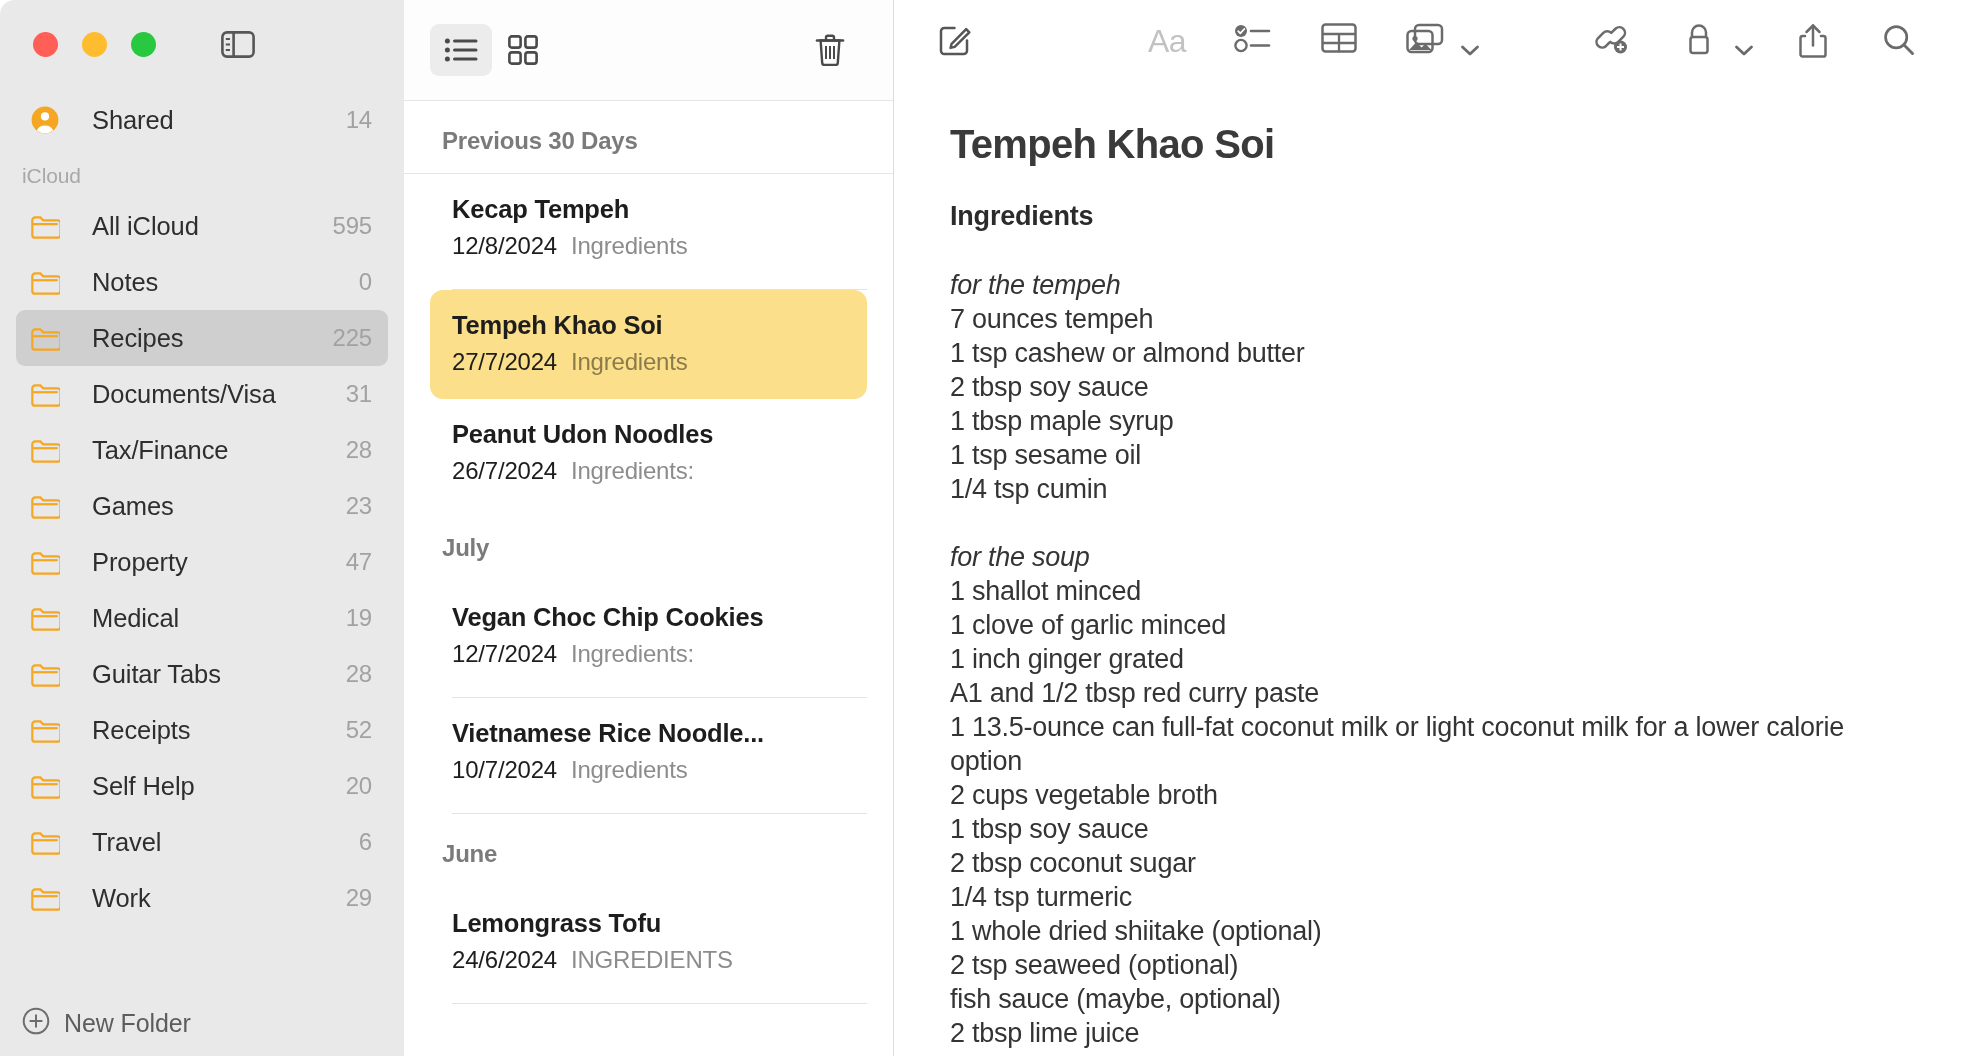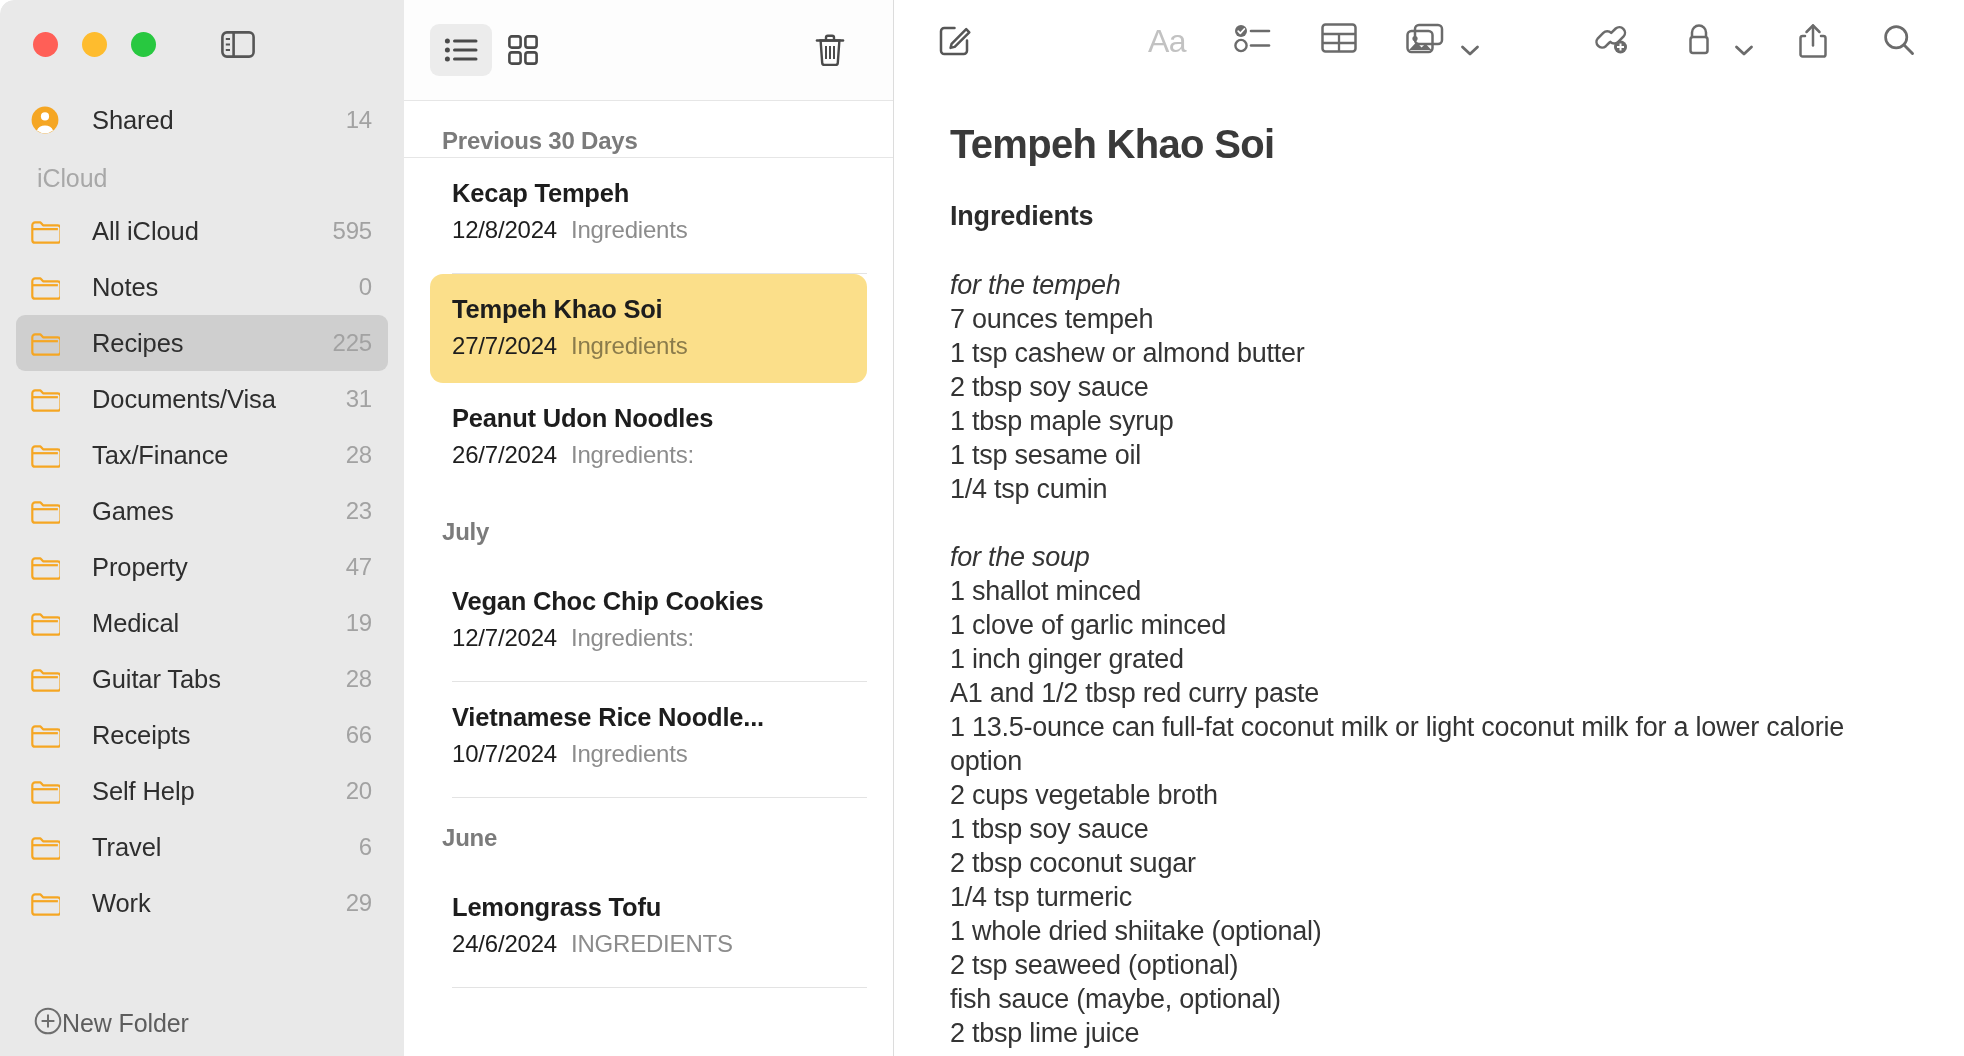--- a/index.html
+++ b/index.html
@@ -95,33 +95,33 @@
     letter-spacing: -0.1px;
   }
   .side-row .count {
     font-size: 24px;
     color: #a2a2a2;
     flex: 0 0 auto;
     letter-spacing: -0.2px;
   }
 
   .section-head {
-    font-size: 25px;
+    font-size: 21px;
     color: #a8a8a8;
-    padding: 16px 0 10px 37px;
+    padding: 16px 0 10px 22px;
     letter-spacing: -0.1px;
   }
 
   .new-folder {
     height: 66px;
     flex: 0 0 66px;
     display: flex;
     align-items: center;
-    gap: 0;
-    padding-left: 34px;
+    gap: 14px;
+    padding-left: 22px;
     cursor: pointer;
   }
   .new-folder .nf-label {
     font-size: 25px;
     color: #5d5d5d;
     letter-spacing: -0.1px;
   }
 
   
   .list-col {
@@ -154,21 +154,21 @@
 
   .list-group-head {
     font-size: 24px;
     color: #7b7b7b;
     font-weight: bold;
     padding: 26px 0 20px 38px;
     letter-spacing: -0.2px;
   }
   .list-group-head.first {
     border-bottom: 1px solid #e6e6e6;
-    padding-bottom: 2px;
+    padding-bottom: 18px;
   }
 
   .note-row {
     margin: 0 26px;
     padding: 20px 22px 22px 22px;
     border-radius: 13px;
     cursor: pointer;
     position: relative;
   }
   .note-row.selected { background: #fbdf8a; }
@@ -400,21 +400,21 @@
             <span class="count">28</span>
           </div>
           <div class="side-row">
             <span class="ico">
               <svg width="30" height="25" viewBox="0 0 30 25">
   <path d="M2.3 6.2a2.8 2.8 0 0 1 2.8-2.8h5.4l2.6 2.9h14.6a2.8 2.8 0 0 1 2.8 2.8v11.8a2.8 2.8 0 0 1-2.8 2.8H5.1a2.8 2.8 0 0 1-2.8-2.8z" fill="none" stroke="#f5a623" stroke-width="2.2" stroke-linejoin="round"></path>
   <line x1="2.3" y1="10.2" x2="27.9" y2="10.2" stroke="#f5a623" stroke-width="2.2"></line>
               </svg>
             </span>
             <span class="label">Receipts</span>
-            <span class="count">66</span>
+            <span class="count">52</span>
           </div>
           <div class="side-row">
             <span class="ico">
               <svg width="30" height="25" viewBox="0 0 30 25">
   <path d="M2.3 6.2a2.8 2.8 0 0 1 2.8-2.8h5.4l2.6 2.9h14.6a2.8 2.8 0 0 1 2.8 2.8v11.8a2.8 2.8 0 0 1-2.8 2.8H5.1a2.8 2.8 0 0 1-2.8-2.8z" fill="none" stroke="#f5a623" stroke-width="2.2" stroke-linejoin="round"></path>
   <line x1="2.3" y1="10.2" x2="27.9" y2="10.2" stroke="#f5a623" stroke-width="2.2"></line>
               </svg>
             </span>
             <span class="label">Self Help</span>
             <span class="count">20</span>

